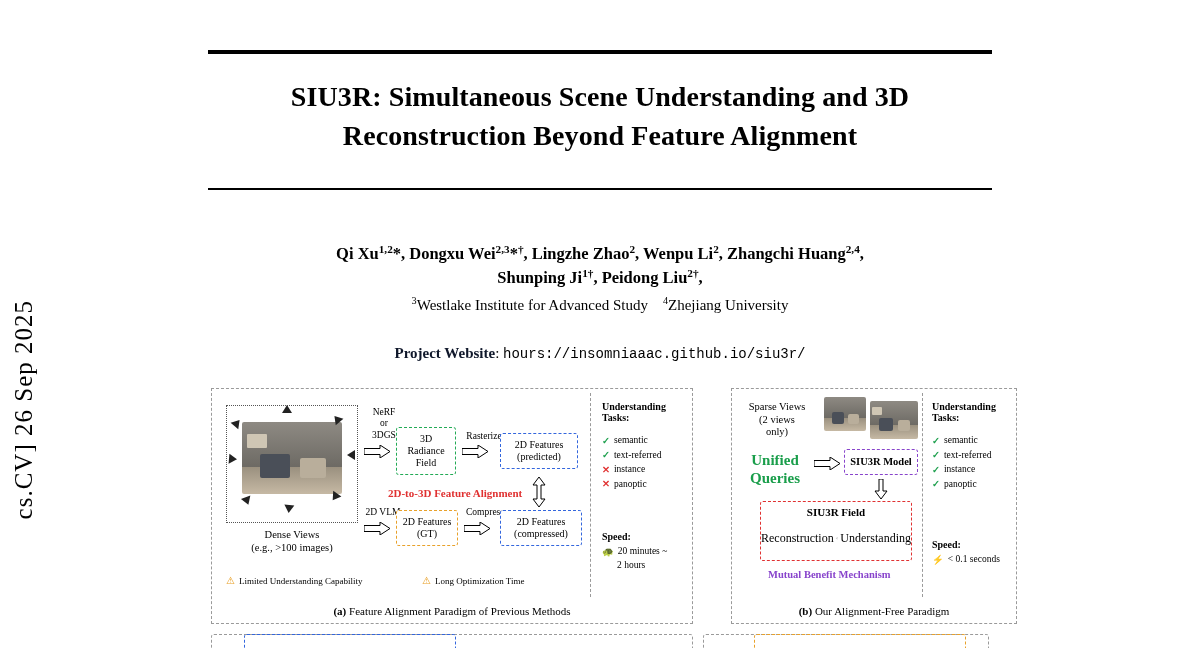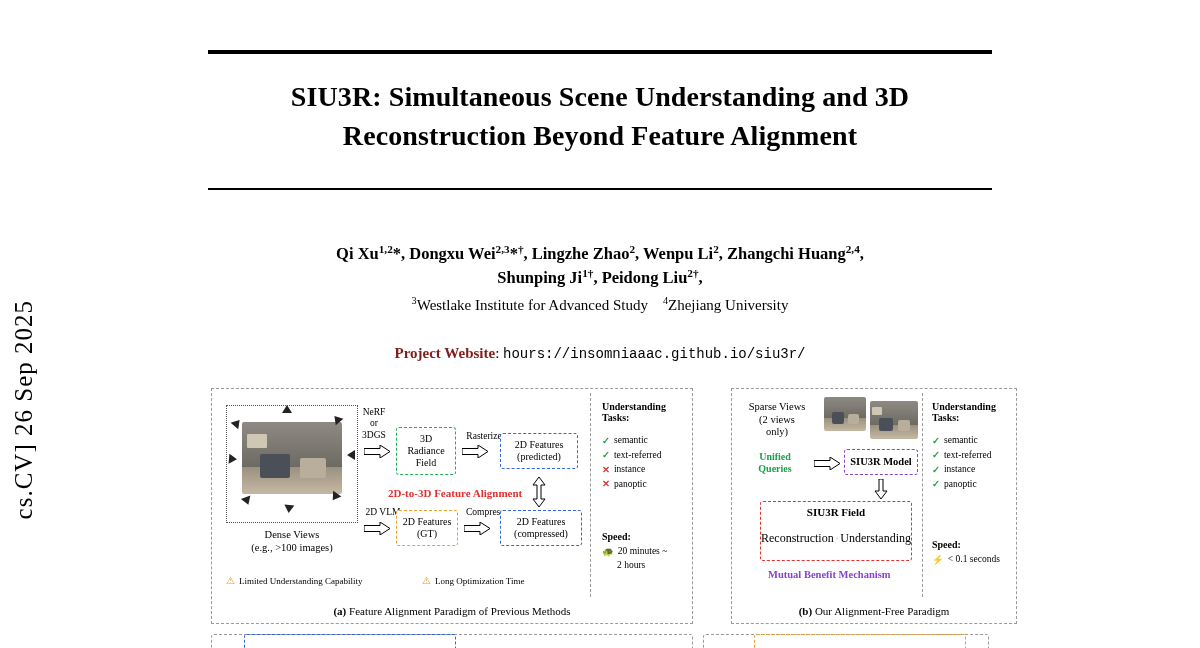--- a/index.html
+++ b/index.html
@@ -82,21 +82,21 @@
   sup { font-size: .68em; vertical-align: super; line-height: 0; }
 
   .weblink {
     position: absolute;
     left: 0; top: 345px;
     width: 784px;
     text-align: center;
     font-size: 15px;
   }
   .weblink .label {
-    color: #7f1d1d;
+    color: #0f172a;
     font-weight: bold;
   }
   .weblink .url {
     font-family: "Liberation Mono", monospace;
     font-size: 14px;
     color: #000;
   }
 
   
   .figure {
@@ -233,21 +233,21 @@
   }
   .mutual-text {
     position: absolute;
     font-size: 10.5px;
     font-weight: bold;
     color: #8844cc;
     white-space: nowrap;
   }
   .unified-text {
     position: absolute;
-    font-size: 10px;
+    font-size: 15px;
     font-weight: bold;
     color: #1a9e4b;
     text-align: center;
     line-height: 1.2;
   }
   .model-text { font-size: 10.5px; font-weight: bold; }
   .field-text { font-size: 11px; font-weight: bold; }
 
   .bottom-strip {
     position: absolute;
@@ -323,21 +323,21 @@
       <div class="cam" style="left: 118px; top: 104px; transform: rotate(215deg);"></div>
       <div class="cam" style="left: 134px; top: 62px; transform: rotate(270deg);"></div>
       <div class="cam" style="left: 120px; top: 26px; transform: rotate(320deg);"></div>
       <div class="cam" style="left: 70px; top: 16px; transform: rotate(0deg);"></div>
 
       <div class="lbl bigger" style="left: 14px; top: 140px; width: 132px;">
         <div>Dense Views</div>
         <div>(e.g., &gt;100 images)</div>
       </div>
 
-      <div class="lbl" style="left: 138px; top: 18px; width: 48px;">
+      <div class="lbl" style="left: 148px; top: 18px; width: 48px;">
         <div>NeRF</div>
         <div>or</div>
         <div>3DGS</div>
       </div>
       <div class="arrow-r" style="left: 152px; top: 56px;">
         <svg width="26" height="13" viewBox="0 0 26 13">
             <polygon points="0,3.5 16,3.5 16,0 26,6.5 16,13 16,9.5 0,9.5" fill="#fff" stroke="#000" stroke-width="1"></polygon>
           </svg>
       </div>
 

